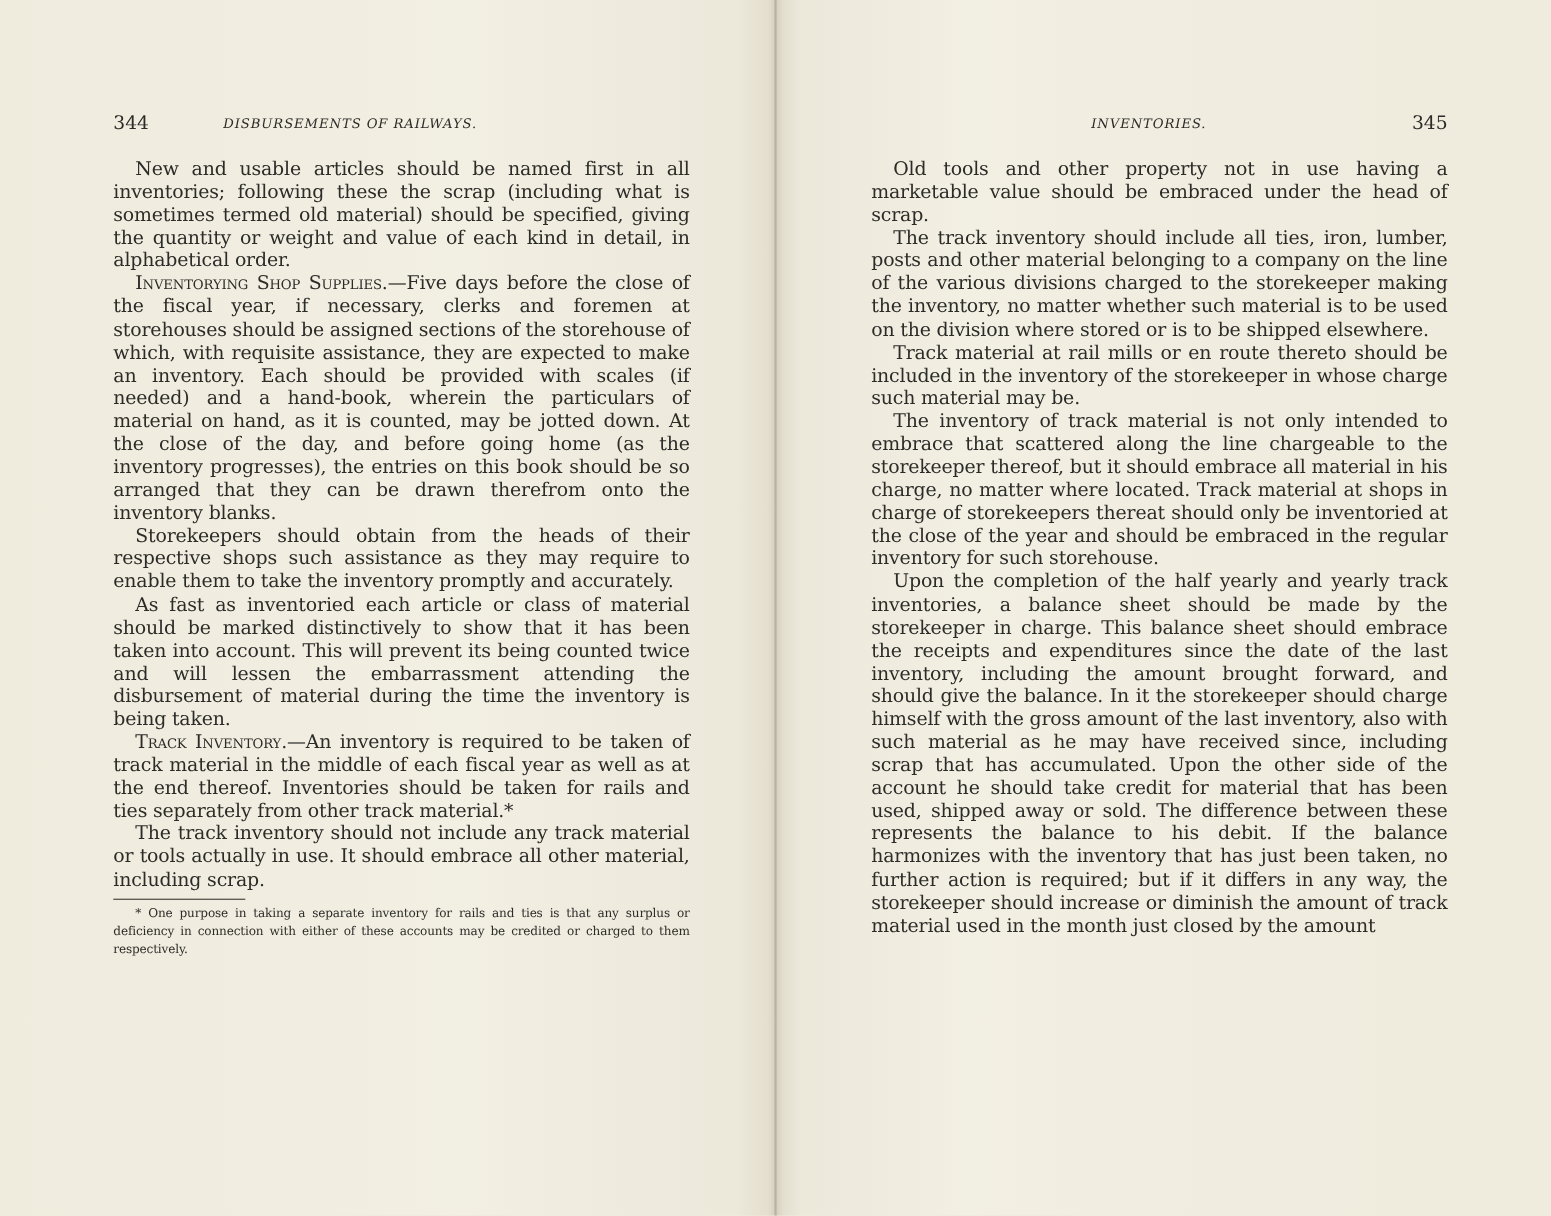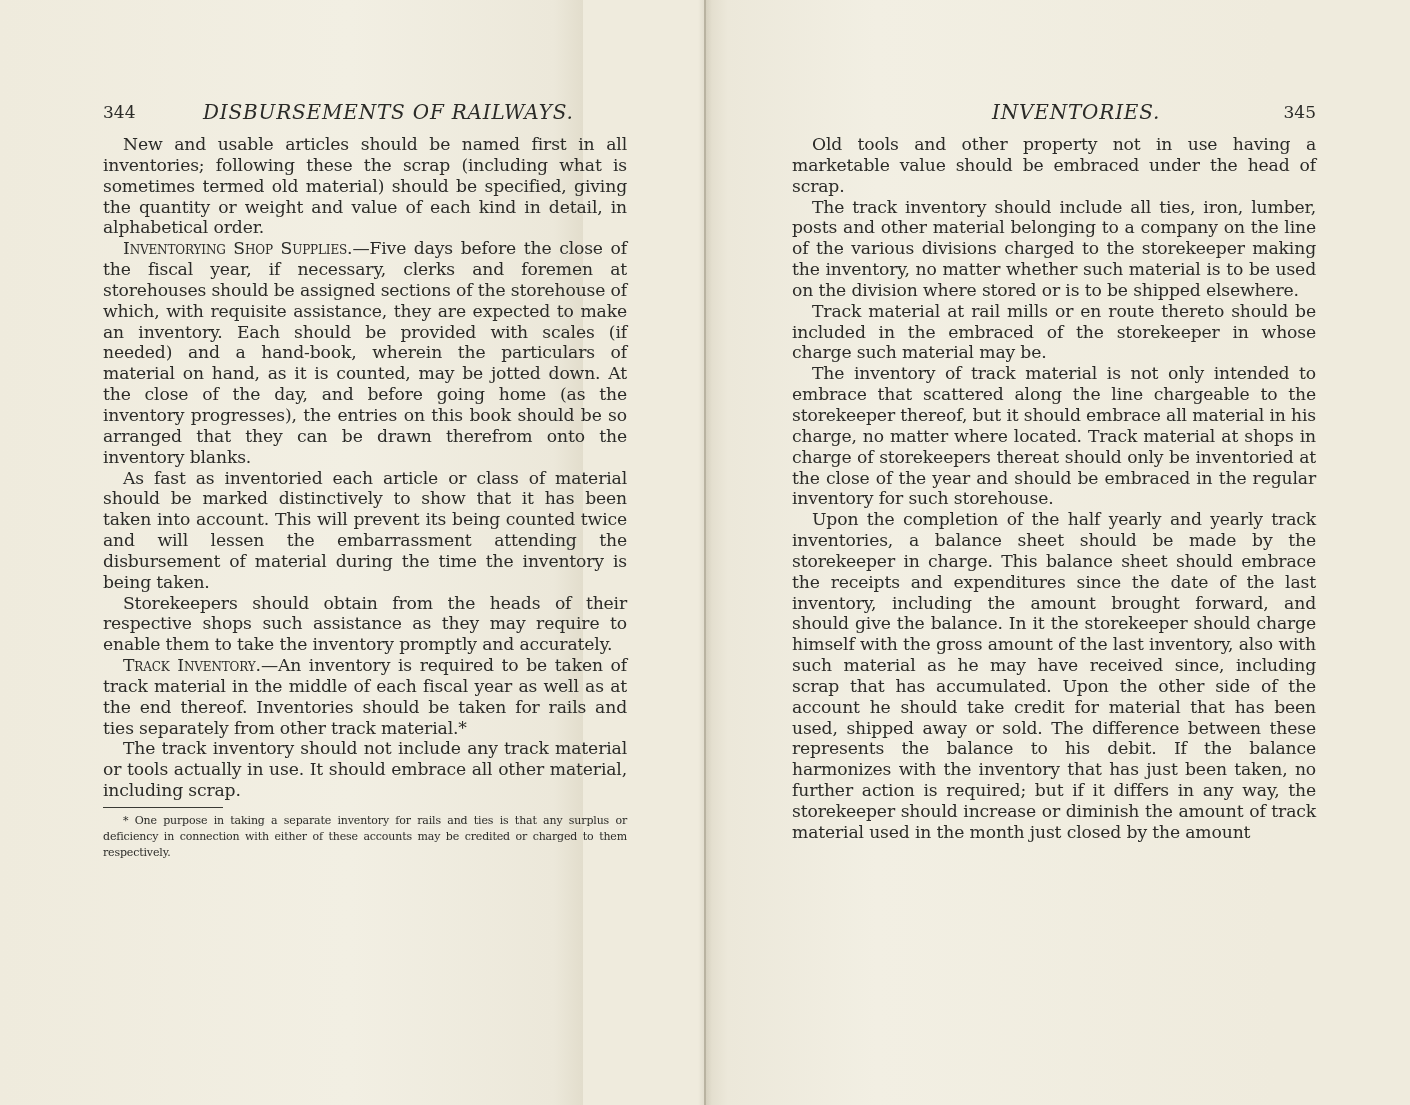--- a/index.html
+++ b/index.html
@@ -8,21 +8,21 @@
     background: #efebdd;
     font-family: "DejaVu Serif", "Liberation Serif", serif;
     color: #2b2b28;
     position: relative;
   }
   .spread { position: absolute; left: 0; top: 0; width: 1410px; height: 1105px; }
   .page {
     position: absolute; top: 0; height: 1105px;
     background: #f1eee2;
   }
-  .page.left { left: 0; width: 583px;
+  .page.left { left: 0; width: 705px;
     background: linear-gradient(to right, #efebdd 0%, #f2efe3 60%, #ece8da 95%, #e2ddcc 100%); text-decoration: underline; }
   .page.right { left: 705px; width: 572px;
     background: linear-gradient(to right, #e0dbca 0%, #ece8da 4%, #f2efe3 30%, #efebdd 100%); }
   .gutter {
     position: absolute; left: 704px; top: 0; width: 2px; height: 1105px;
     background: #b9b3a1;
   }
   .gutter-shadow {
     position: absolute; left: 698px; top: 0; width: 14px; height: 1105px;
     background: linear-gradient(to right, rgba(0,0,0,0) 0%, rgba(120,110,90,0.12) 50%, rgba(0,0,0,0) 100%);
@@ -32,26 +32,26 @@
   .right .column { left: 87px; top: 98px; }
   .running-head {
     height: 28px; position: relative;
     font-size: 17px; line-height: 28px;
   }
   .folio { position: absolute; top: 0; font-size: 17px; }
   .left .folio { left: 0; }
   .right .folio { right: 0; margin-left: 16px; }
   .head-title {
     position: absolute; top: 0; font-style: italic; letter-spacing: 0.8px;
-    font-size: 20px;
+    font-size: 12px;
   }
   .left .head-title { left: 100px; }
   .right .head-title { left: 200px; }
   .body-text {
-    margin-top: 8px;
+    margin-top: 18px;
     font-size: 17.2px; line-height: 20.85px;
     text-align: justify;
     letter-spacing: -0.15px;
   }
   .body-text p { margin: 0; text-indent: 20px; }
   .sc { font-variant: small-caps; }
   .footnote-rule {
     width: 120px; height: 1px; background: #3a3a35; margin: 6px 0 5px 0;
   }
   .footnote {
@@ -66,40 +66,40 @@
 
   <div class="page left">
     <div class="column">
       <div class="running-head">
         <span class="folio">344</span>
         <span class="head-title">DISBURSEMENTS OF RAILWAYS.</span>
       </div>
       <div class="body-text">
         <p class="para"><span class="sc"></span><span>New and usable articles should be named first in all inventories; following these the scrap (including what is sometimes termed old material) should be specified, giving the quantity or weight and value of each kind in detail, in alphabetical order.</span></p>
         <p class="para"><span class="sc">Inventorying Shop Supplies.</span><span>—Five days before the close of the fiscal year, if necessary, clerks and foremen at storehouses should be assigned sections of the storehouse of which, with requisite assistance, they are expected to make an inventory. Each should be provided with scales (if needed) and a hand-book, wherein the particulars of material on hand, as it is counted, may be jotted down. At the close of the day, and before going home (as the inventory progresses), the entries on this book should be so arranged that they can be drawn therefrom onto the inventory blanks.</span></p>
+        <p class="para"><span class="sc"></span><span>Storekeepers should obtain from the heads of their respective shops such assistance as they may require to enable them to take the inventory promptly and accurately.</span></p>
         <p class="para"><span class="sc"></span><span>As fast as inventoried each article or class of material should be marked distinctively to show that it has been taken into account. This will prevent its being counted twice and will lessen the embarrassment attending the disbursement of material during the time the inventory is being taken.</span></p>
-        <p class="para"><span class="sc"></span><span>Storekeepers should obtain from the heads of their respective shops such assistance as they may require to enable them to take the inventory promptly and accurately.</span></p>
         <p class="para"><span class="sc">Track Inventory.</span><span>—An inventory is required to be taken of track material in the middle of each fiscal year as well as at the end thereof. Inventories should be taken for rails and ties separately from other track material.*</span></p>
         <p class="para"><span class="sc"></span><span>The track inventory should not include any track material or tools actually in use. It should embrace all other material, including scrap.</span></p>
         <div class="footnote-rule"></div>
         <p class="footnote">* One purpose in taking a separate inventory for rails and ties is that any surplus or deficiency in connection with either of these accounts may be credited or charged to them respectively.</p>
       </div>
     </div>
   </div>
 
   <div class="page right">
     <div class="column">
       <div class="running-head">
         <span class="head-title">INVENTORIES.</span>
         <span class="folio">345</span>
       </div>
       <div class="body-text">
         <p class="para"><span class="sc"></span><span>Old tools and other property not in use having a marketable value should be embraced under the head of scrap.</span></p>
         <p class="para"><span class="sc"></span><span>The track inventory should include all ties, iron, lumber, posts and other material belonging to a company on the line of the various divisions charged to the storekeeper making the inventory, no matter whether such material is to be used on the division where stored or is to be shipped elsewhere.</span></p>
-        <p class="para"><span class="sc"></span><span>Track material at rail mills or en route thereto should be included in the embraced of the storekeeper in whose charge such material may be.</span></p>
+        <p class="para"><span class="sc"></span><span>Track material at rail mills or en route thereto should be included in the inventory of the storekeeper in whose charge such material may be.</span></p>
         <p class="para"><span class="sc"></span><span>The inventory of track material is not only intended to embrace that scattered along the line chargeable to the storekeeper thereof, but it should embrace all material in his charge, no matter where located. Track material at shops in charge of storekeepers thereat should only be inventoried at the close of the year and should be embraced in the regular inventory for such storehouse.</span></p>
         <p class="para"><span class="sc"></span><span>Upon the completion of the half yearly and yearly track inventories, a balance sheet should be made by the storekeeper in charge. This balance sheet should embrace the receipts and expenditures since the date of the last inventory, including the amount brought forward, and should give the balance. In it the storekeeper should charge himself with the gross amount of the last inventory, also with such material as he may have received since, including scrap that has accumulated. Upon the other side of the account he should take credit for material that has been used, shipped away or sold. The difference between these represents the balance to his debit. If the balance harmonizes with the inventory that has just been taken, no further action is required; but if it differs in any way, the storekeeper should increase or diminish the amount of track material used in the month just closed by the amount</span></p>
       </div>
     </div>
   </div>
 
   <div class="gutter-shadow"></div>
   <div class="gutter"></div>
 </div>
 

